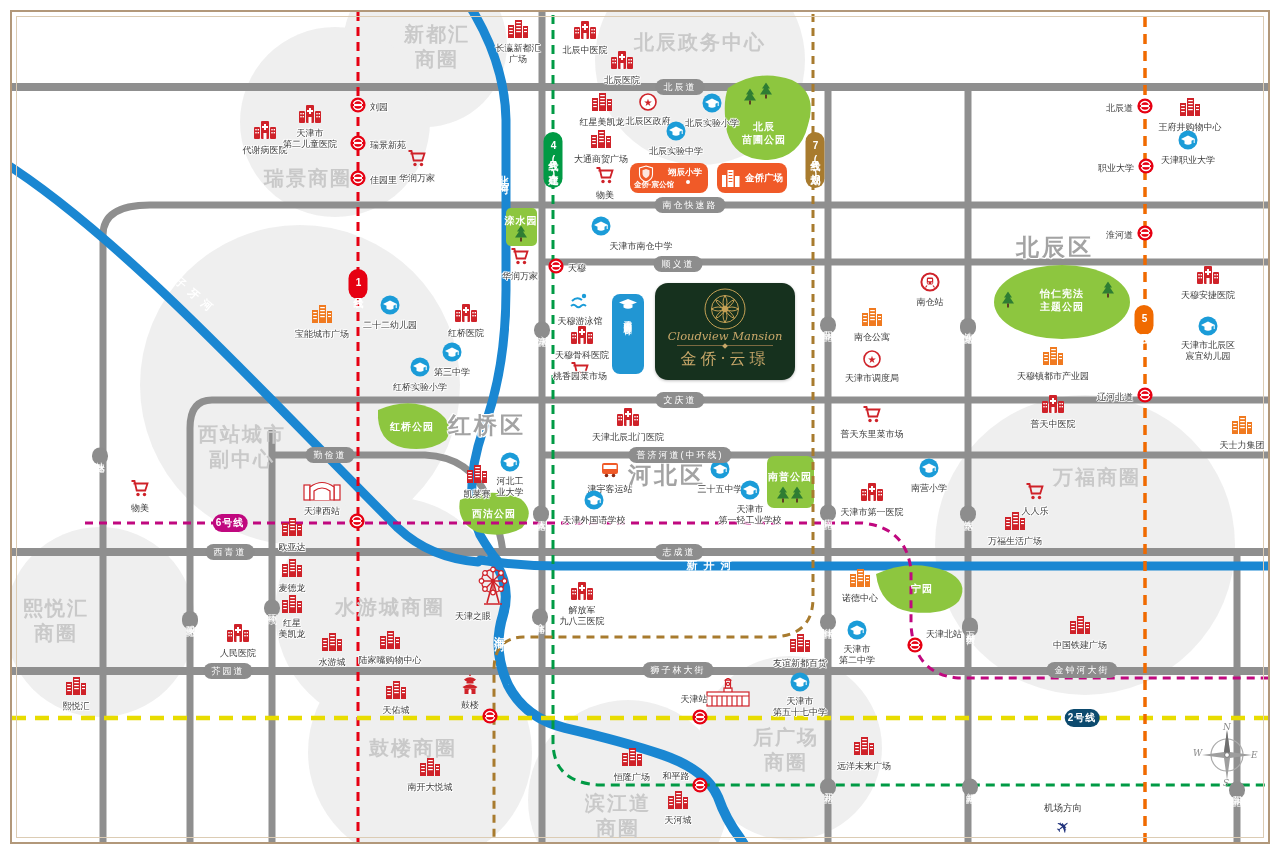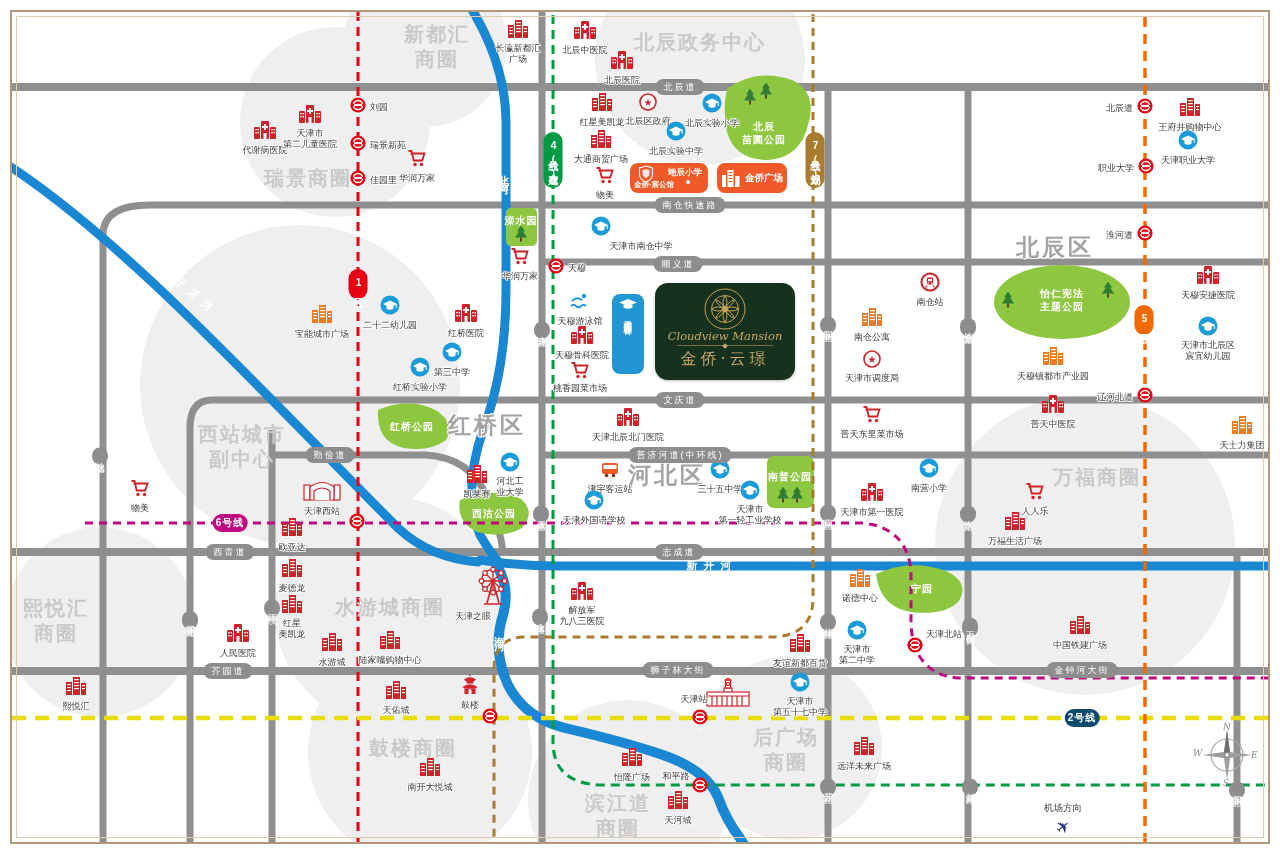--- a/index.html
+++ b/index.html
@@ -609,21 +609,21 @@
           </g>
         </svg></div>
       <div class="abs plabel halo" style="left: 582px; top: 354.5px;">天穆骨科医院</div>
       <div class="abs" style="left: 580px; top: 372px;"><svg width="20" height="20" viewBox="0 0 20 20">
           <g stroke="#cf2229" stroke-width="1.8" fill="none">
             <path d="M1.5,3 h3 l2.2,9.5 h8.5 l2.3,-7 h-14"></path>
           </g>
           <circle cx="8" cy="16.5" r="1.7" fill="#cf2229"></circle>
           <circle cx="14.5" cy="16.5" r="1.7" fill="#cf2229"></circle>
         </svg></div>
-      <div class="abs plabel halo" style="left: 580px; top: 388px;">桃香园菜市场</div>
+      <div class="abs plabel halo" style="left: 580px; top: 376px;">桃香园菜市场</div>
       <div class="abs" style="left: 930px; top: 284px;"><svg width="20" height="20" viewBox="0 0 20 20">
           <circle cx="10" cy="10" r="8.6" fill="#fff" stroke="#cf2229" stroke-width="2"></circle>
           <rect x="6.8" y="5.5" width="6.4" height="7" rx="1.4" fill="#cf2229"></rect>
           <rect x="8" y="7" width="4" height="2.2" fill="#fff"></rect>
           <circle cx="8.2" cy="11" r="0.8" fill="#fff"></circle>
           <circle cx="11.8" cy="11" r="0.8" fill="#fff"></circle>
           <path d="M7,13.5 l-1.5,2 M13,13.5 l1.5,2" stroke="#cf2229" stroke-width="1.2"></path>
         </svg></div>
       <div class="abs plabel halo" style="left: 930px; top: 301.5px;">南仓站</div>
       <div class="abs" style="left: 872px; top: 318px;"><svg width="22" height="22" viewBox="0 0 22 22">

